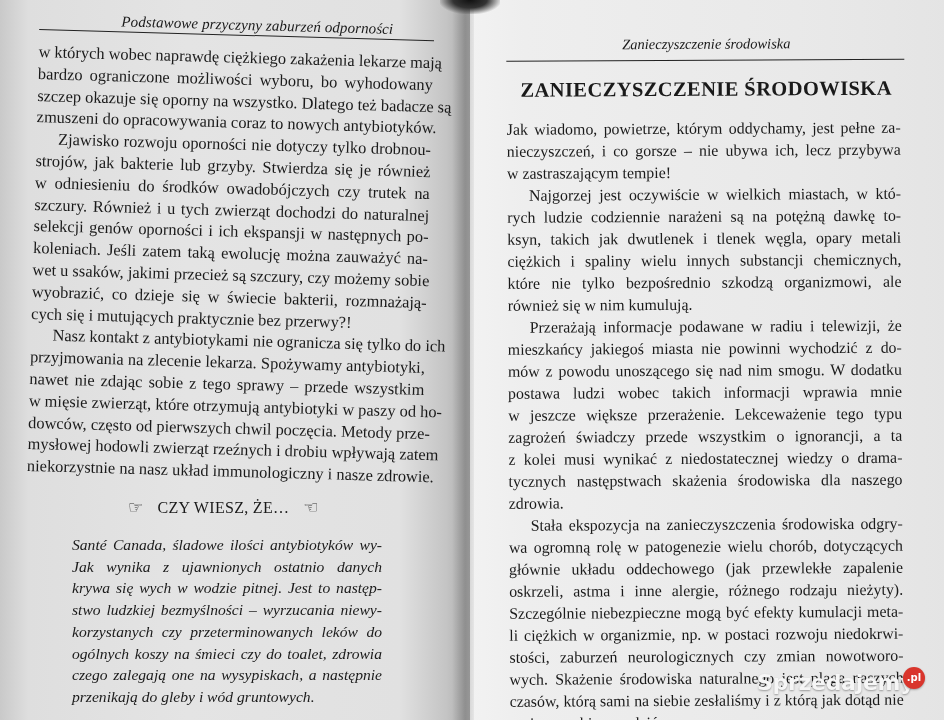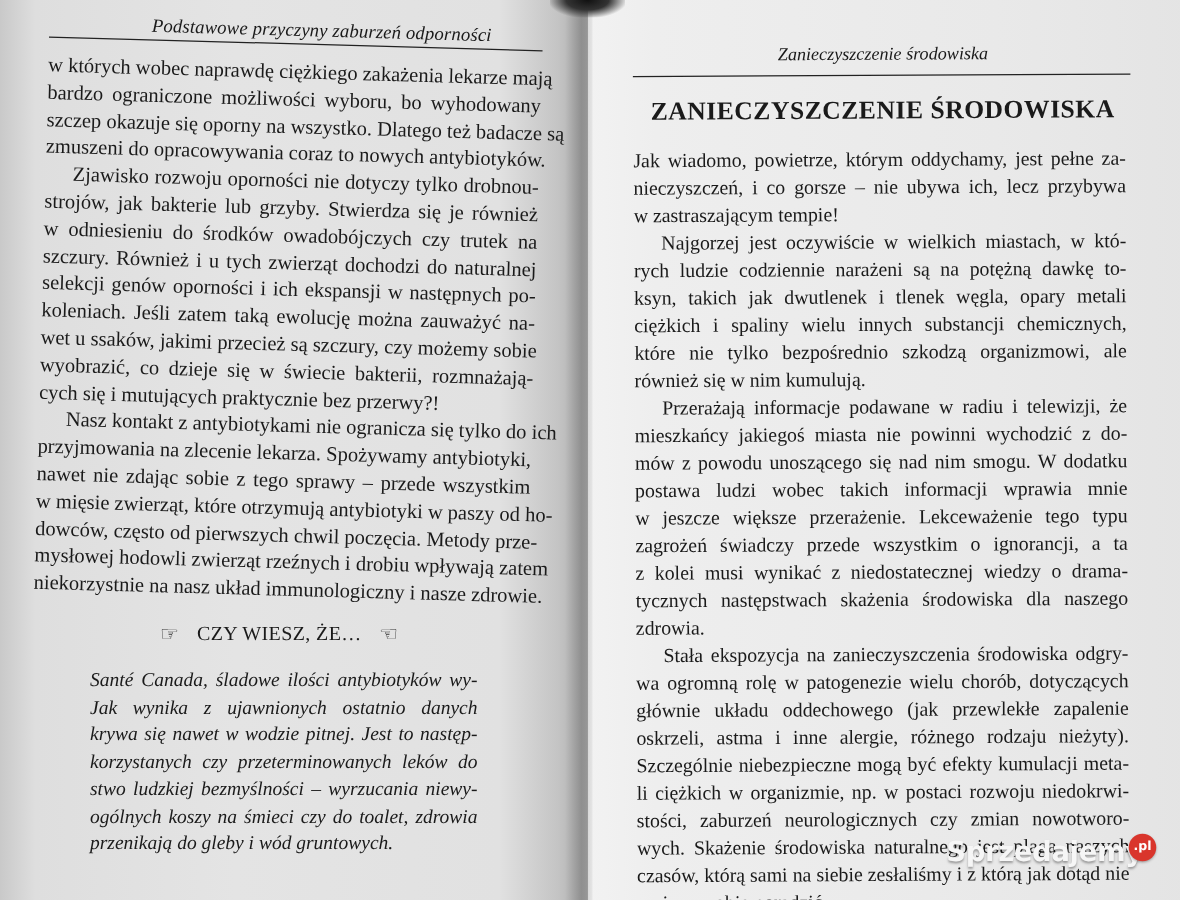--- a/index.html
+++ b/index.html
@@ -135,24 +135,25 @@
         </div>
     </div>
     <div class="box-heading">
       <span class="hand">☞</span>
       <span>CZY WIESZ, ŻE…</span>
       <span class="hand">☜</span>
     </div>
     <div class="box-body" id="box-body">
         <span class="line">Santé Canada, śladowe ilości antybiotyków wy-</span>
         <span class="line">Jak wynika z ujawnionych ostatnio danych</span>
-        <span class="line">krywa się nawet w wodzie pitnej. Jest to następ-</span>
+        <span class="line">krywa się wych w wodzie pitnej. Jest to następ-</span>
+        <span class="line">stwo ludzkiej bezmyślności – wyrzucania niewy-</span>
         <span class="line">korzystanych czy przeterminowanych leków do</span>
-        <span class="line">stwo ludzkiej bezmyślności – wyrzucania niewy-</span>
         <span class="line">ogólnych koszy na śmieci czy do toalet, zdrowia</span>
+        <span class="line">czego zalegają one na wysypiskach, a następnie</span>
         <span class="line last">przenikają do gleby i wód gruntowych.</span>
       </div>
   </div>
 
   <div class="page page-right">
     <div class="right-inner">
       <div class="running-head-right">Zanieczyszczenie środowiska</div>
       <div class="rule-right"></div>
       <div class="chapter-title">ZANIECZYSZCZENIE ŚRODOWISKA</div>
       <div class="right-body" id="right-body">

